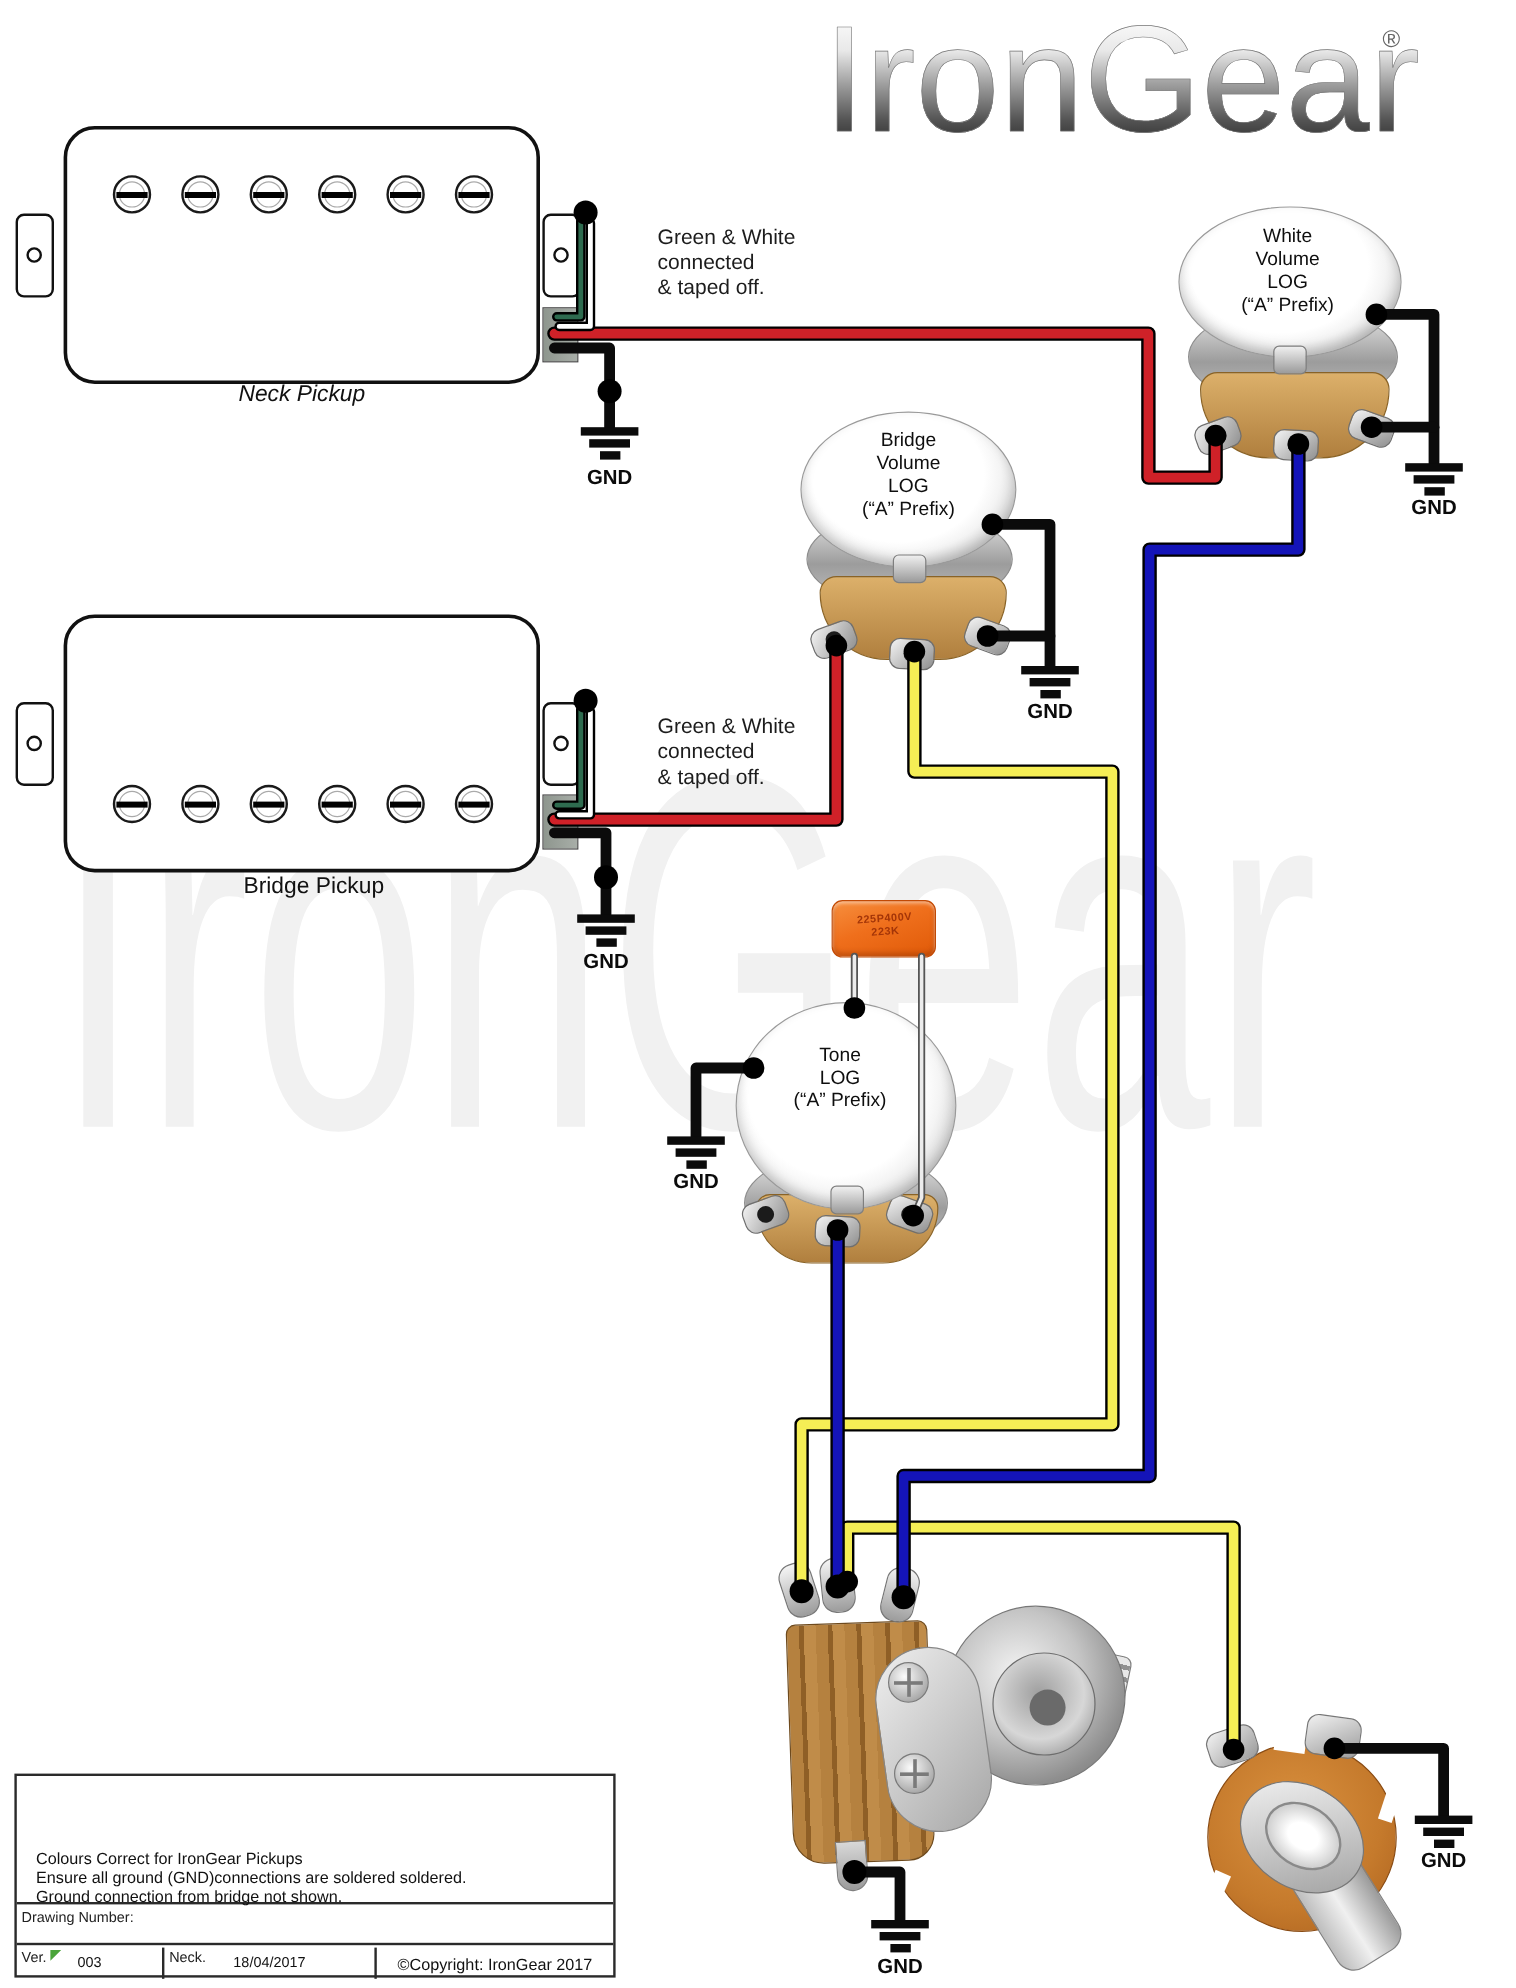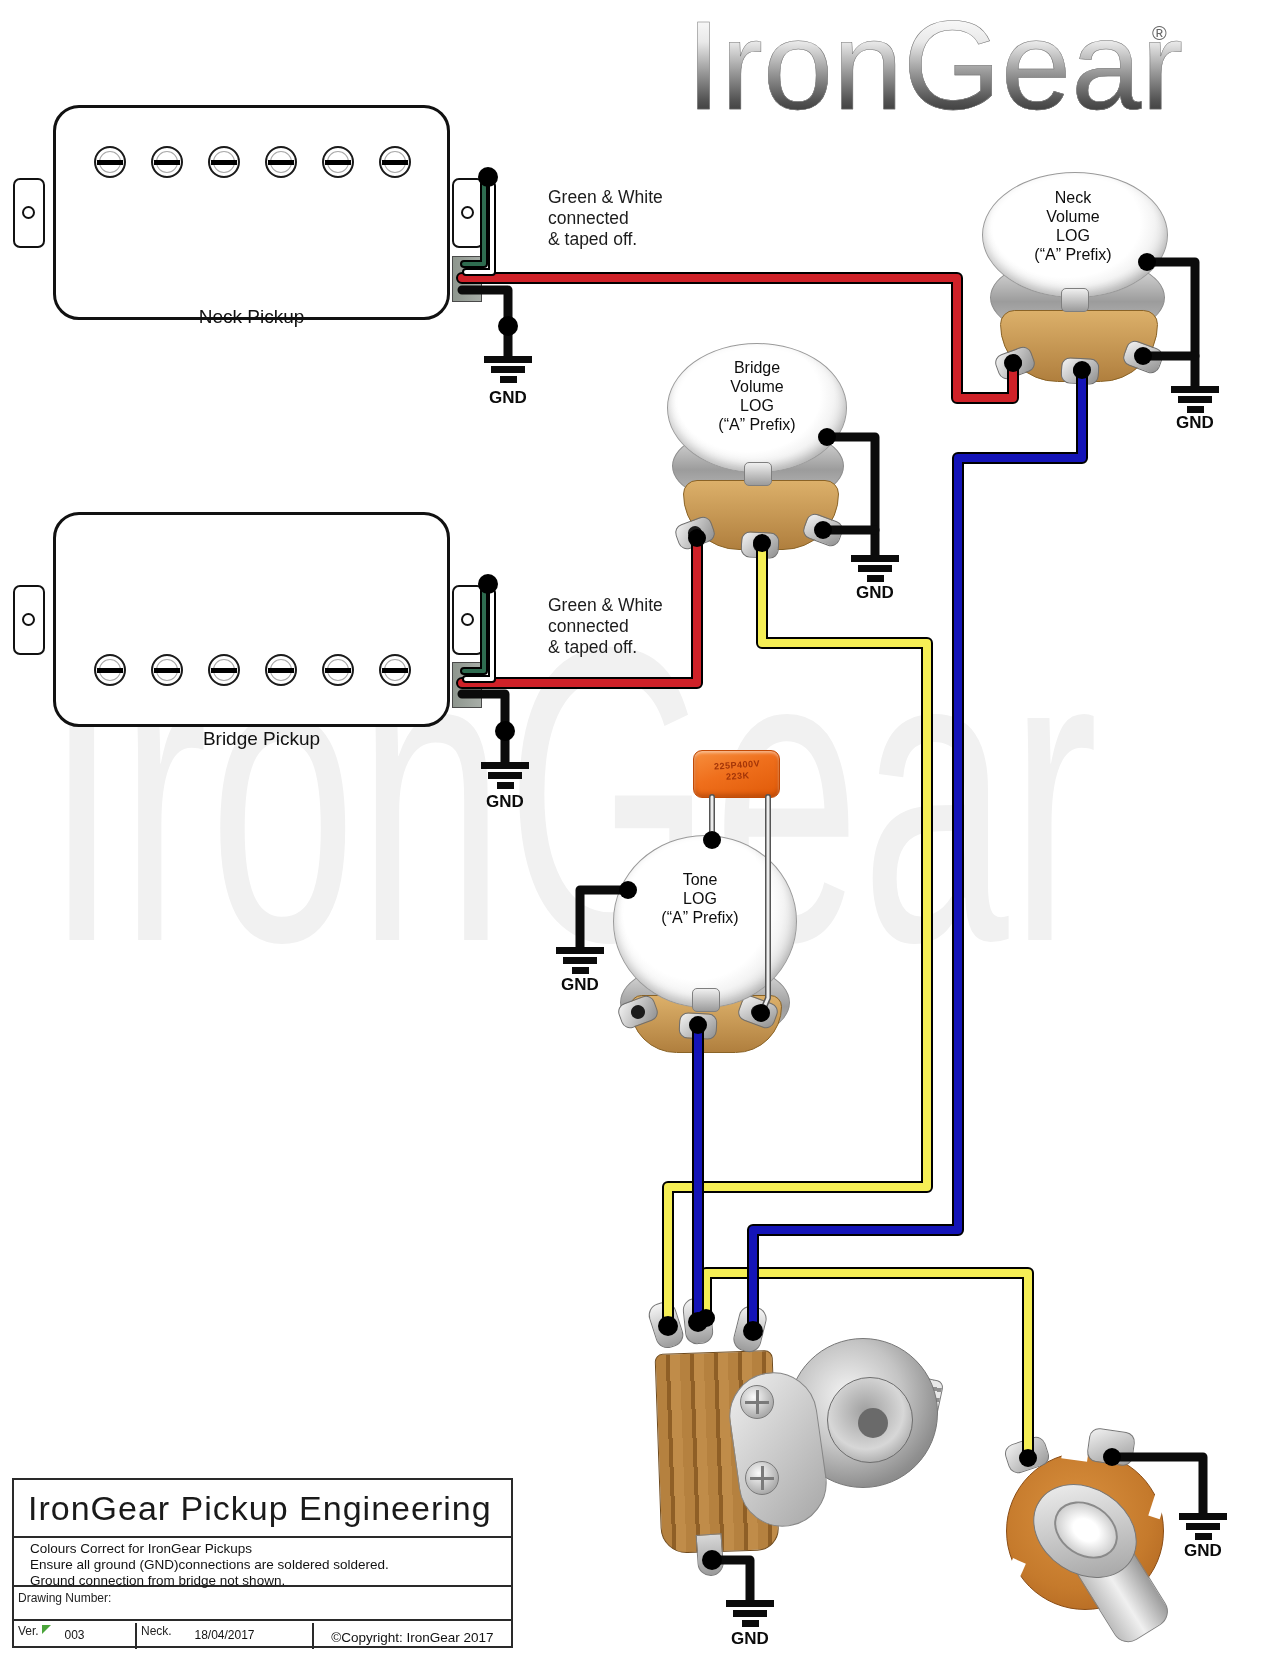--- a/index.html
+++ b/index.html
@@ -126,21 +126,21 @@
       <div class="ear-hole" style="left:7px;top:26px;"></div>
     </div>
     <div class="pickup-body" style="left:53px;top:105px;"></div>
     <div class="screw" style="left:94px;top:146px;"></div>
     <div class="screw" style="left:151px;top:146px;"></div>
     <div class="screw" style="left:208px;top:146px;"></div>
     <div class="screw" style="left:265px;top:146px;"></div>
     <div class="screw" style="left:322px;top:146px;"></div>
     <div class="screw" style="left:379px;top:146px;"></div>
     <div class="connector" style="left:452px;top:256px;"></div>
-    <div class="pickup-label" style="left:53px;top:306px;">Neck Pickup</div>
+    <div class="pickup-label" style="left:53px;top:318px;font-style:italic;">Neck Pickup</div>
     <div class="note" style="left:548px;top:187px;">Green &amp; White
 connected
 &amp; taped off.</div>
   </div>
 
   <div>
     <div class="pickup-ear" style="left:13px;top:585px;">
       <div class="ear-hole" style="left:7px;top:26px;"></div>
     </div>
     <div class="pickup-ear" style="left:452px;top:585px;">
@@ -167,21 +167,21 @@
         <div class="lug-hole"></div>
       </div>
     <div class="lug" style="left:1061px;top:358px;transform:rotate(3deg);">
         <div class="lug-hole"></div>
       </div>
     <div class="lug" style="left:1124px;top:344px;transform:rotate(20deg);">
         <div class="lug-hole"></div>
       </div>
     <div class="pot-top" style="left:982px;top:172px;width:186px;height:126px;"></div>
     <div class="pot-clip" style="left:1061px;top:288px;"></div>
-    <div class="pot-label" style="left:993px;top:188px;width:160px;">Neck
+    <div class="pot-label" style="left:993px;top:188px;width:160px;">White
 Volume
 LOG
 (“A” Prefix)</div>
   </div>
 
   <div>
     <div class="pot-skirt" style="left:672px;top:425px;width:172px;height:82px;"></div>
     <div class="pot-base" style="left:683px;top:480px;width:156px;height:70px;"></div>
     <div class="lug" style="left:676px;top:520px;transform:rotate(-20deg);">
         <div class="lug-hole"></div>
@@ -351,21 +351,20 @@
 
   <div class="gnd" style="left:478px;top:388px;">GND</div>
   <div class="gnd" style="left:475px;top:792px;">GND</div>
   <div class="gnd" style="left:1165px;top:413px;">GND</div>
   <div class="gnd" style="left:845px;top:583px;">GND</div>
   <div class="gnd" style="left:550px;top:975px;">GND</div>
   <div class="gnd" style="left:720px;top:1629px;">GND</div>
   <div class="gnd" style="left:1173px;top:1541px;">GND</div>
 
   <div class="tblock">
-    <div class="tb-title">IronGear Pickup Engineering</div>
     <div class="tb-notes">
       <div class="tb-note" style="top:1px;text-align:right;">Colours Correct for IronGear Pickups</div>
       <div class="tb-note" style="top:17px;">Ensure all ground (GND)connections are soldered soldered.</div>
       <div class="tb-note" style="top:33px;">Ground connection from bridge not shown.</div>
     </div>
     <div class="tb-drawrow">
       <div class="tb-drawlabel">Drawing Number:</div>
     </div>
     <div class="tb-botrow">
       <div class="tb-cell1">

